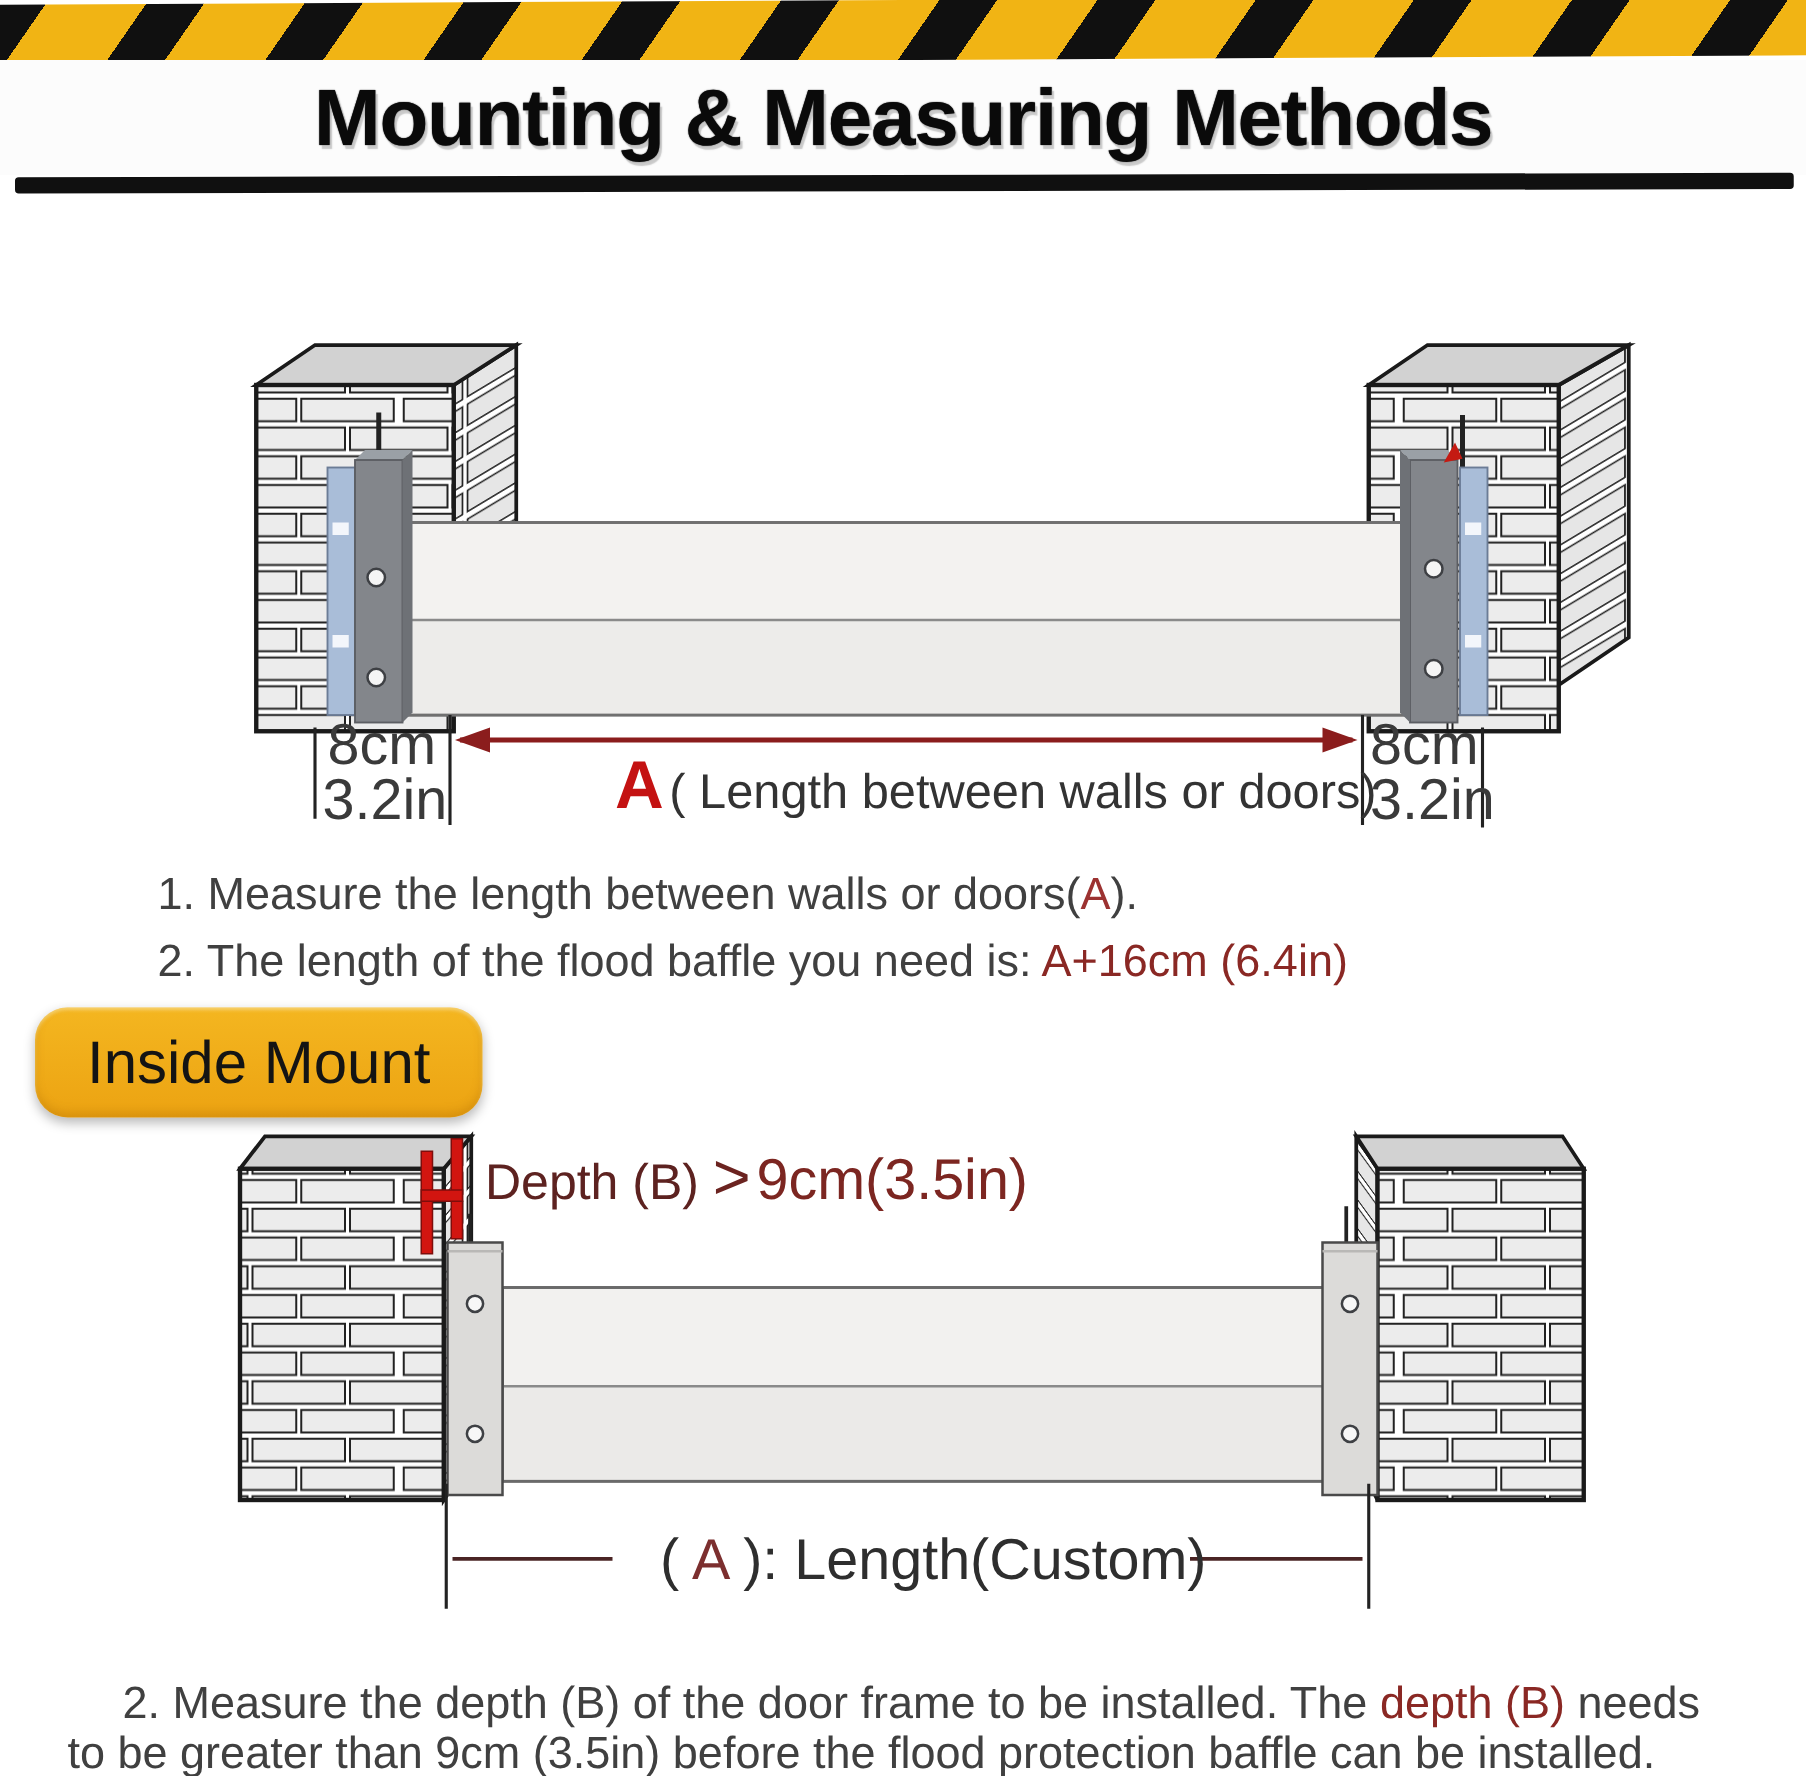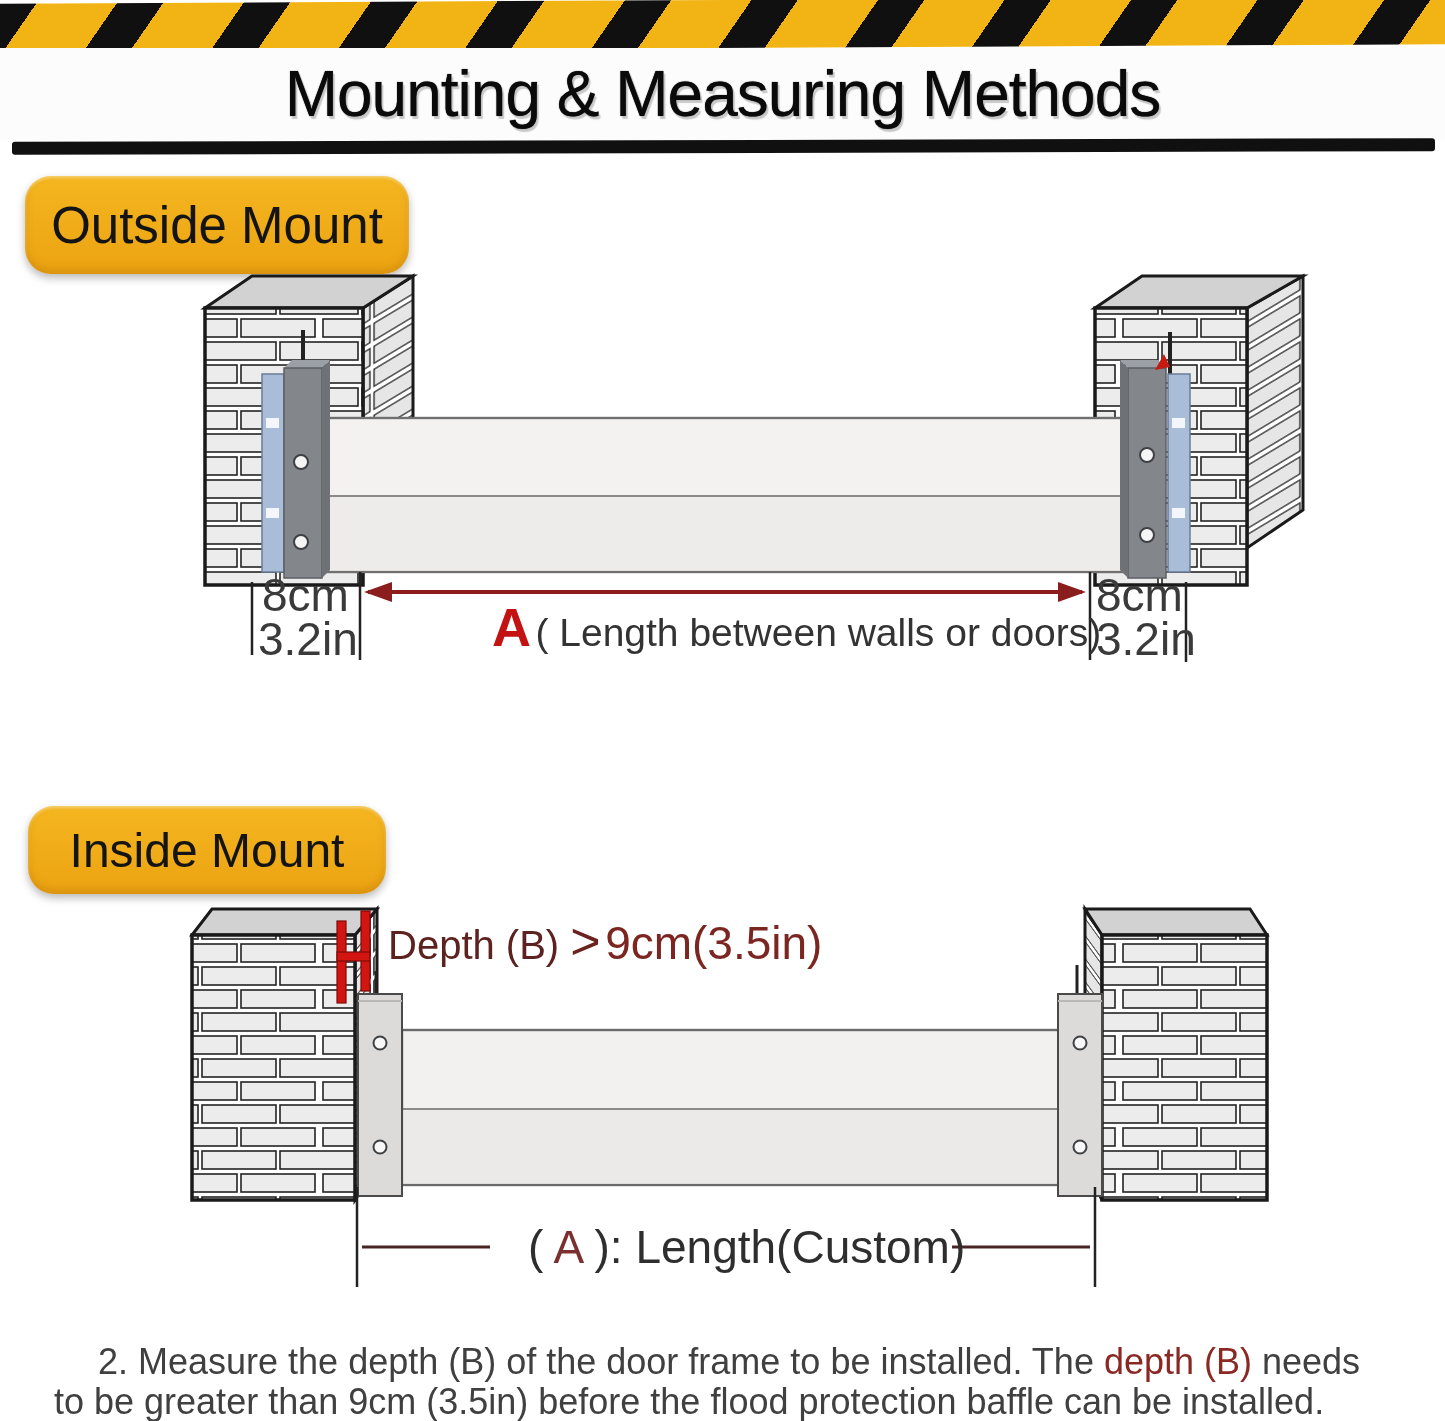--- a/index.html
+++ b/index.html
@@ -11,21 +11,21 @@
   .hazard{
     position:absolute;left:-10px;right:-10px;top:0;height:48px;
     background:repeating-linear-gradient(125deg,#101010 0 38px,#f1b414 38px 104px);
     transform:rotate(-0.3deg);
   }
   .title-band{
     position:absolute;left:0;right:0;top:48px;height:92px;background:#fcfcfc;
     display:flex;align-items:center;justify-content:center;
   }
   .title-band h1{
-    margin:2px;font-size:64px;font-weight:normal;letter-spacing:-1px;color:#0a0a0a;
+    margin:2px;font-size:64px;font-weight:bold;letter-spacing:-1px;color:#0a0a0a;
     text-shadow:2px 3px 1px rgba(140,140,140,.45),0 0 1px #000;
   }
   .black-bar{
     position:absolute;left:12px;right:10px;top:140px;height:13px;background:#101010;
     border-radius:3px;transform:rotate(-0.15deg);
   }
   
   .badge{
     position:absolute;display:flex;align-items:center;justify-content:center;
     background:linear-gradient(180deg,#f4b620,#eca312);
@@ -53,21 +53,20 @@
 <div class="page">
 
   <div>
     <div class="hazard"></div>
     <div class="title-band">
       <h1>Mounting &amp; Measuring Methods</h1>
     </div>
     <div class="black-bar"></div>
   </div>
 
-  <div class="badge badge-outside">Outside Mount</div>
   <div class="badge badge-inside">Inside Mount</div>
 
   <svg class="svg-outside" viewBox="0 0 1445 410">
     <defs>
       <pattern id="pb1" width="160" height="46" patternUnits="userSpaceOnUse">
         <rect width="160" height="46" fill="#ffffff"></rect>
         <g fill="#ececec" stroke="#222222" stroke-width="1.6">
           <rect x="3" y="3" width="74" height="18"></rect>
           <rect x="81" y="3" width="74" height="18"></rect>
           <rect x="-36" y="26" width="74" height="18"></rect>
@@ -138,20 +137,24 @@
     <text x="262" y="341" font-size="46" fill="#3a3a3a">8cm</text>
     <text x="258" y="385" font-size="46" fill="#3a3a3a">3.2in</text>
     <text x="1096" y="341" font-size="46" fill="#3a3a3a">8cm</text>
     <text x="1096" y="385" font-size="46" fill="#3a3a3a">3.2in</text>
     <text x="492" y="376">
       <tspan font-size="54" font-weight="bold" fill="#c41212">A</tspan>
       <tspan font-size="39" fill="#333333">( Length between walls or doors)</tspan>
     </text>
   </svg>
 
+  <div class="instr instr-outside">
+    <div><span>1. Measure the length between walls or doors(</span><span class="red-a">A</span><span>).</span></div>
+    <div><span>2. The length of the flood baffle you need is: </span><span class="red-strong">A+16cm (6.4in)</span></div>
+  </div>
 
   <svg class="svg-inside" viewBox="0 0 1445 400">
     <defs>
       <pattern id="pb2" width="160" height="46" patternUnits="userSpaceOnUse">
         <rect width="160" height="46" fill="#ffffff"></rect>
         <g fill="#ececec" stroke="#222222" stroke-width="1.6">
           <rect x="3" y="3" width="74" height="18"></rect>
           <rect x="81" y="3" width="74" height="18"></rect>
           <rect x="-36" y="26" width="74" height="18"></rect>
           <rect x="42" y="26" width="74" height="18"></rect>

